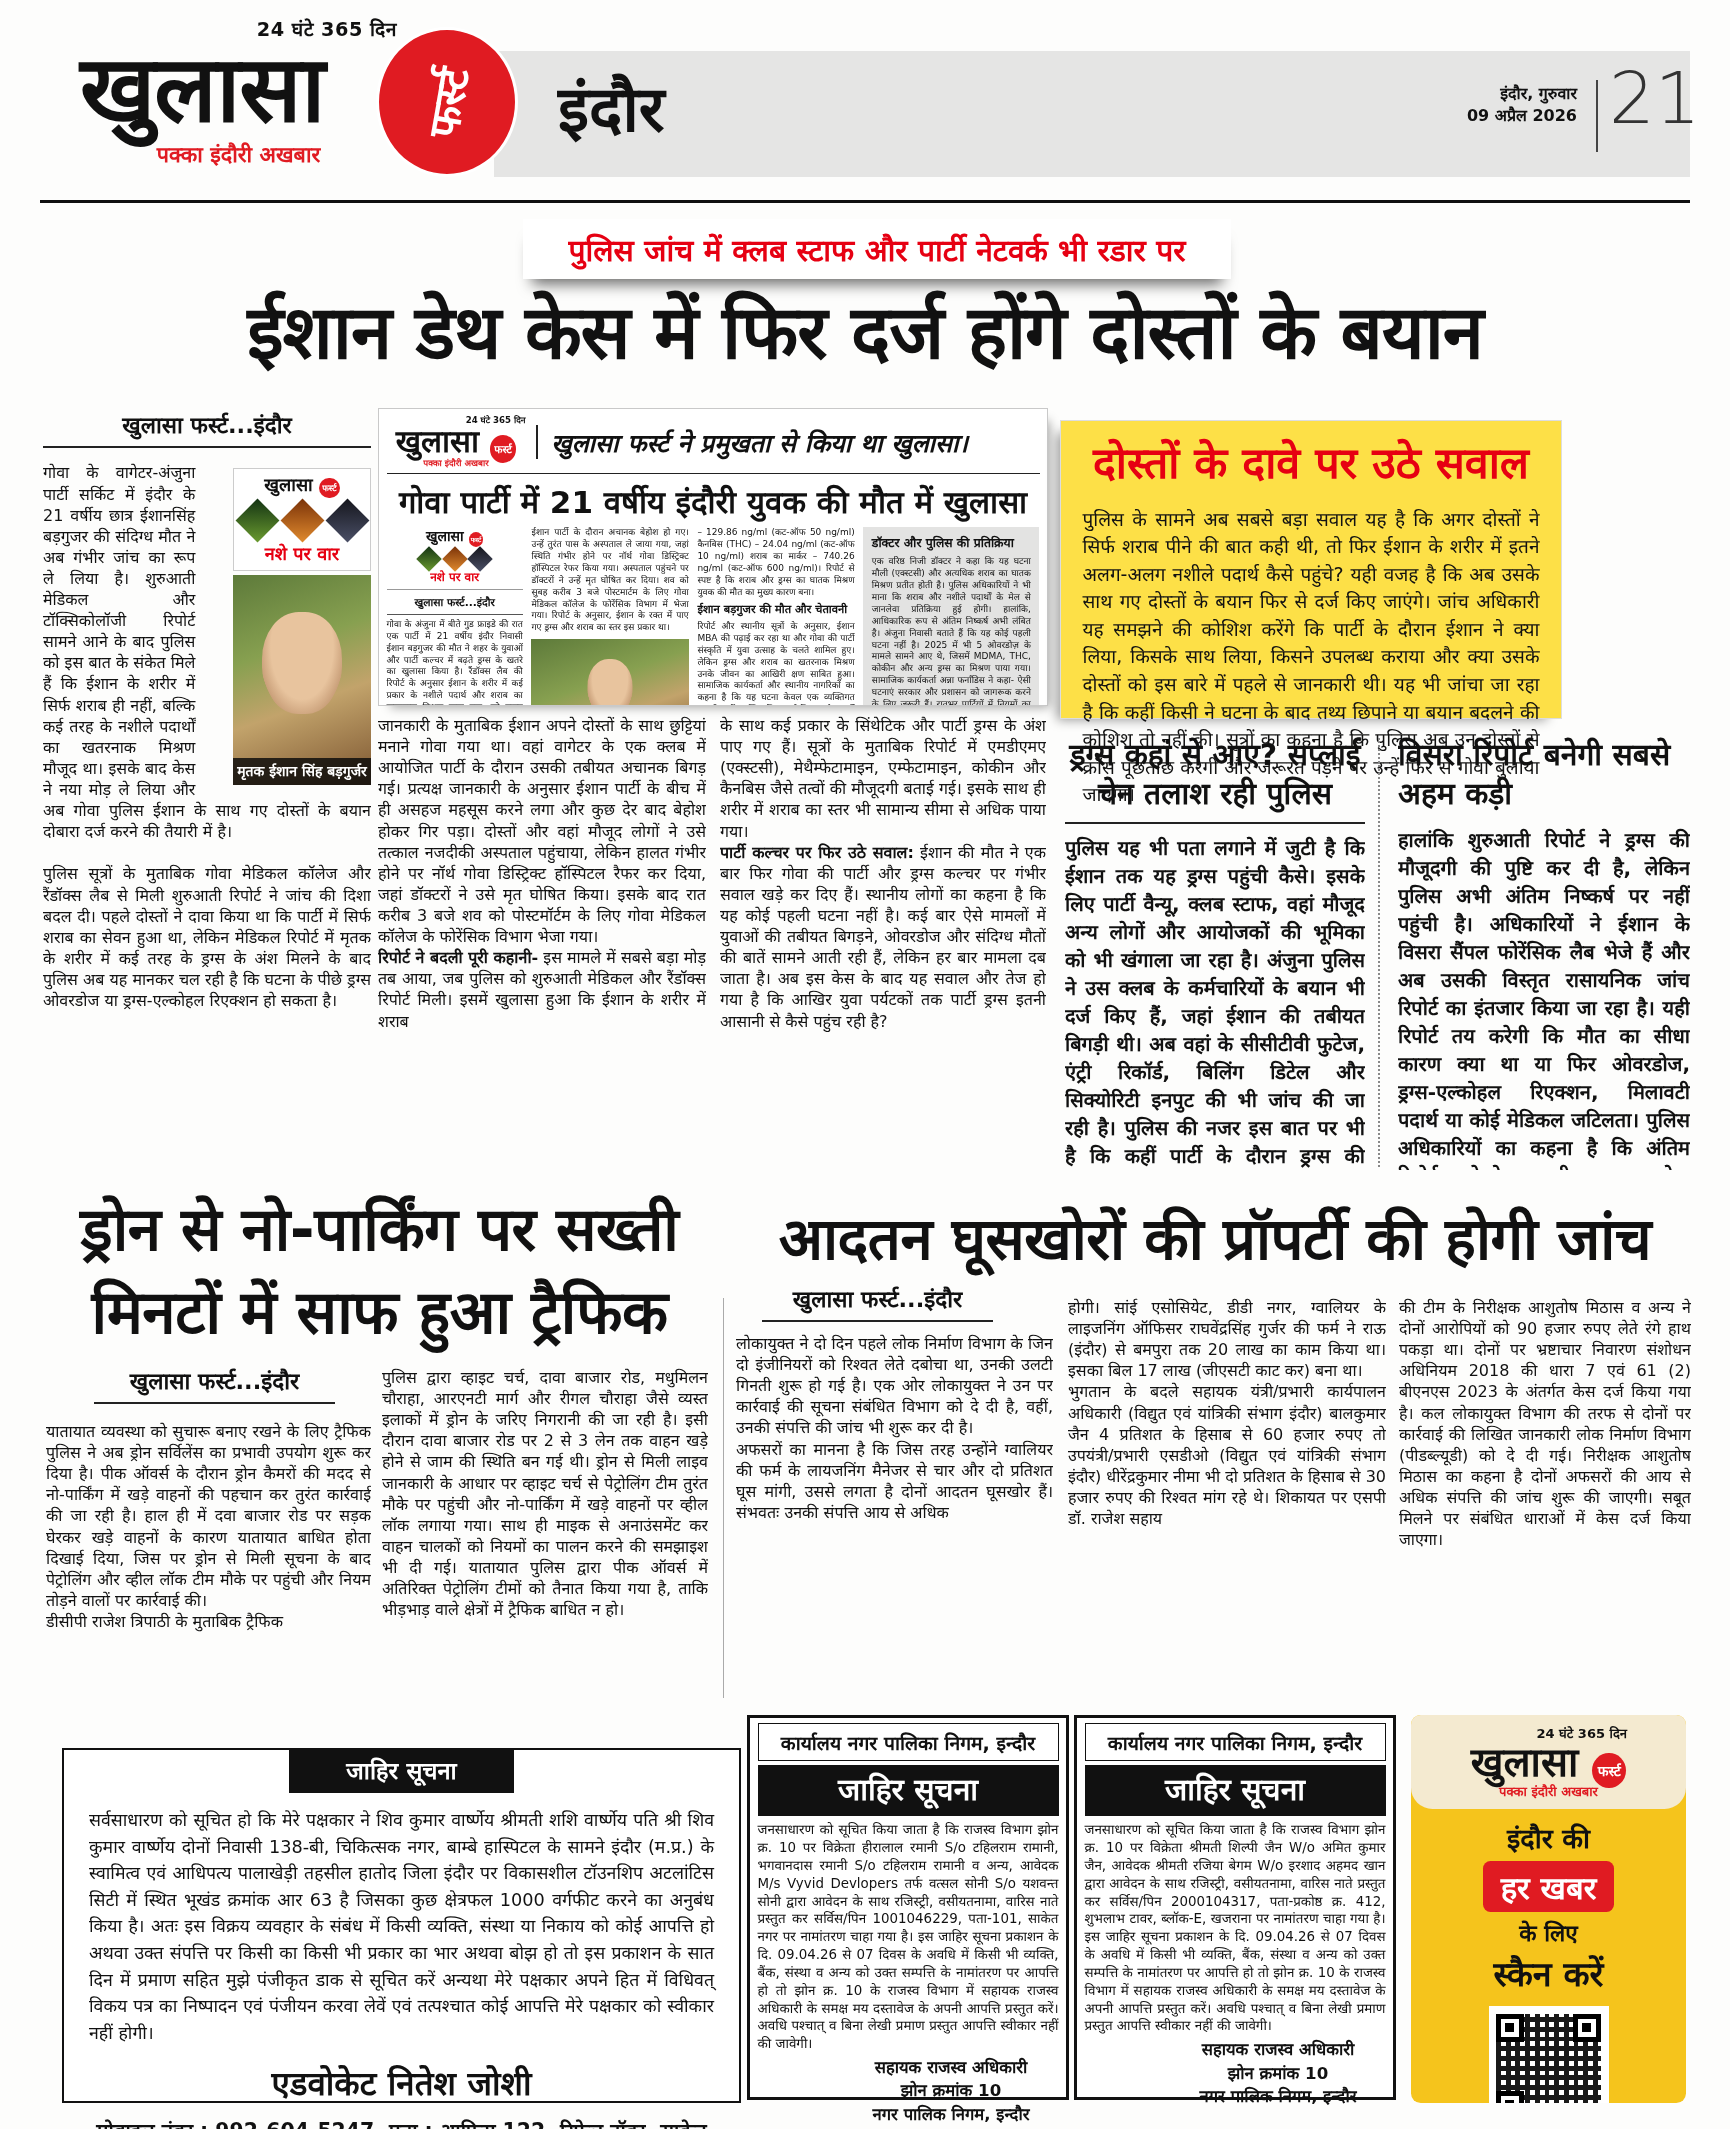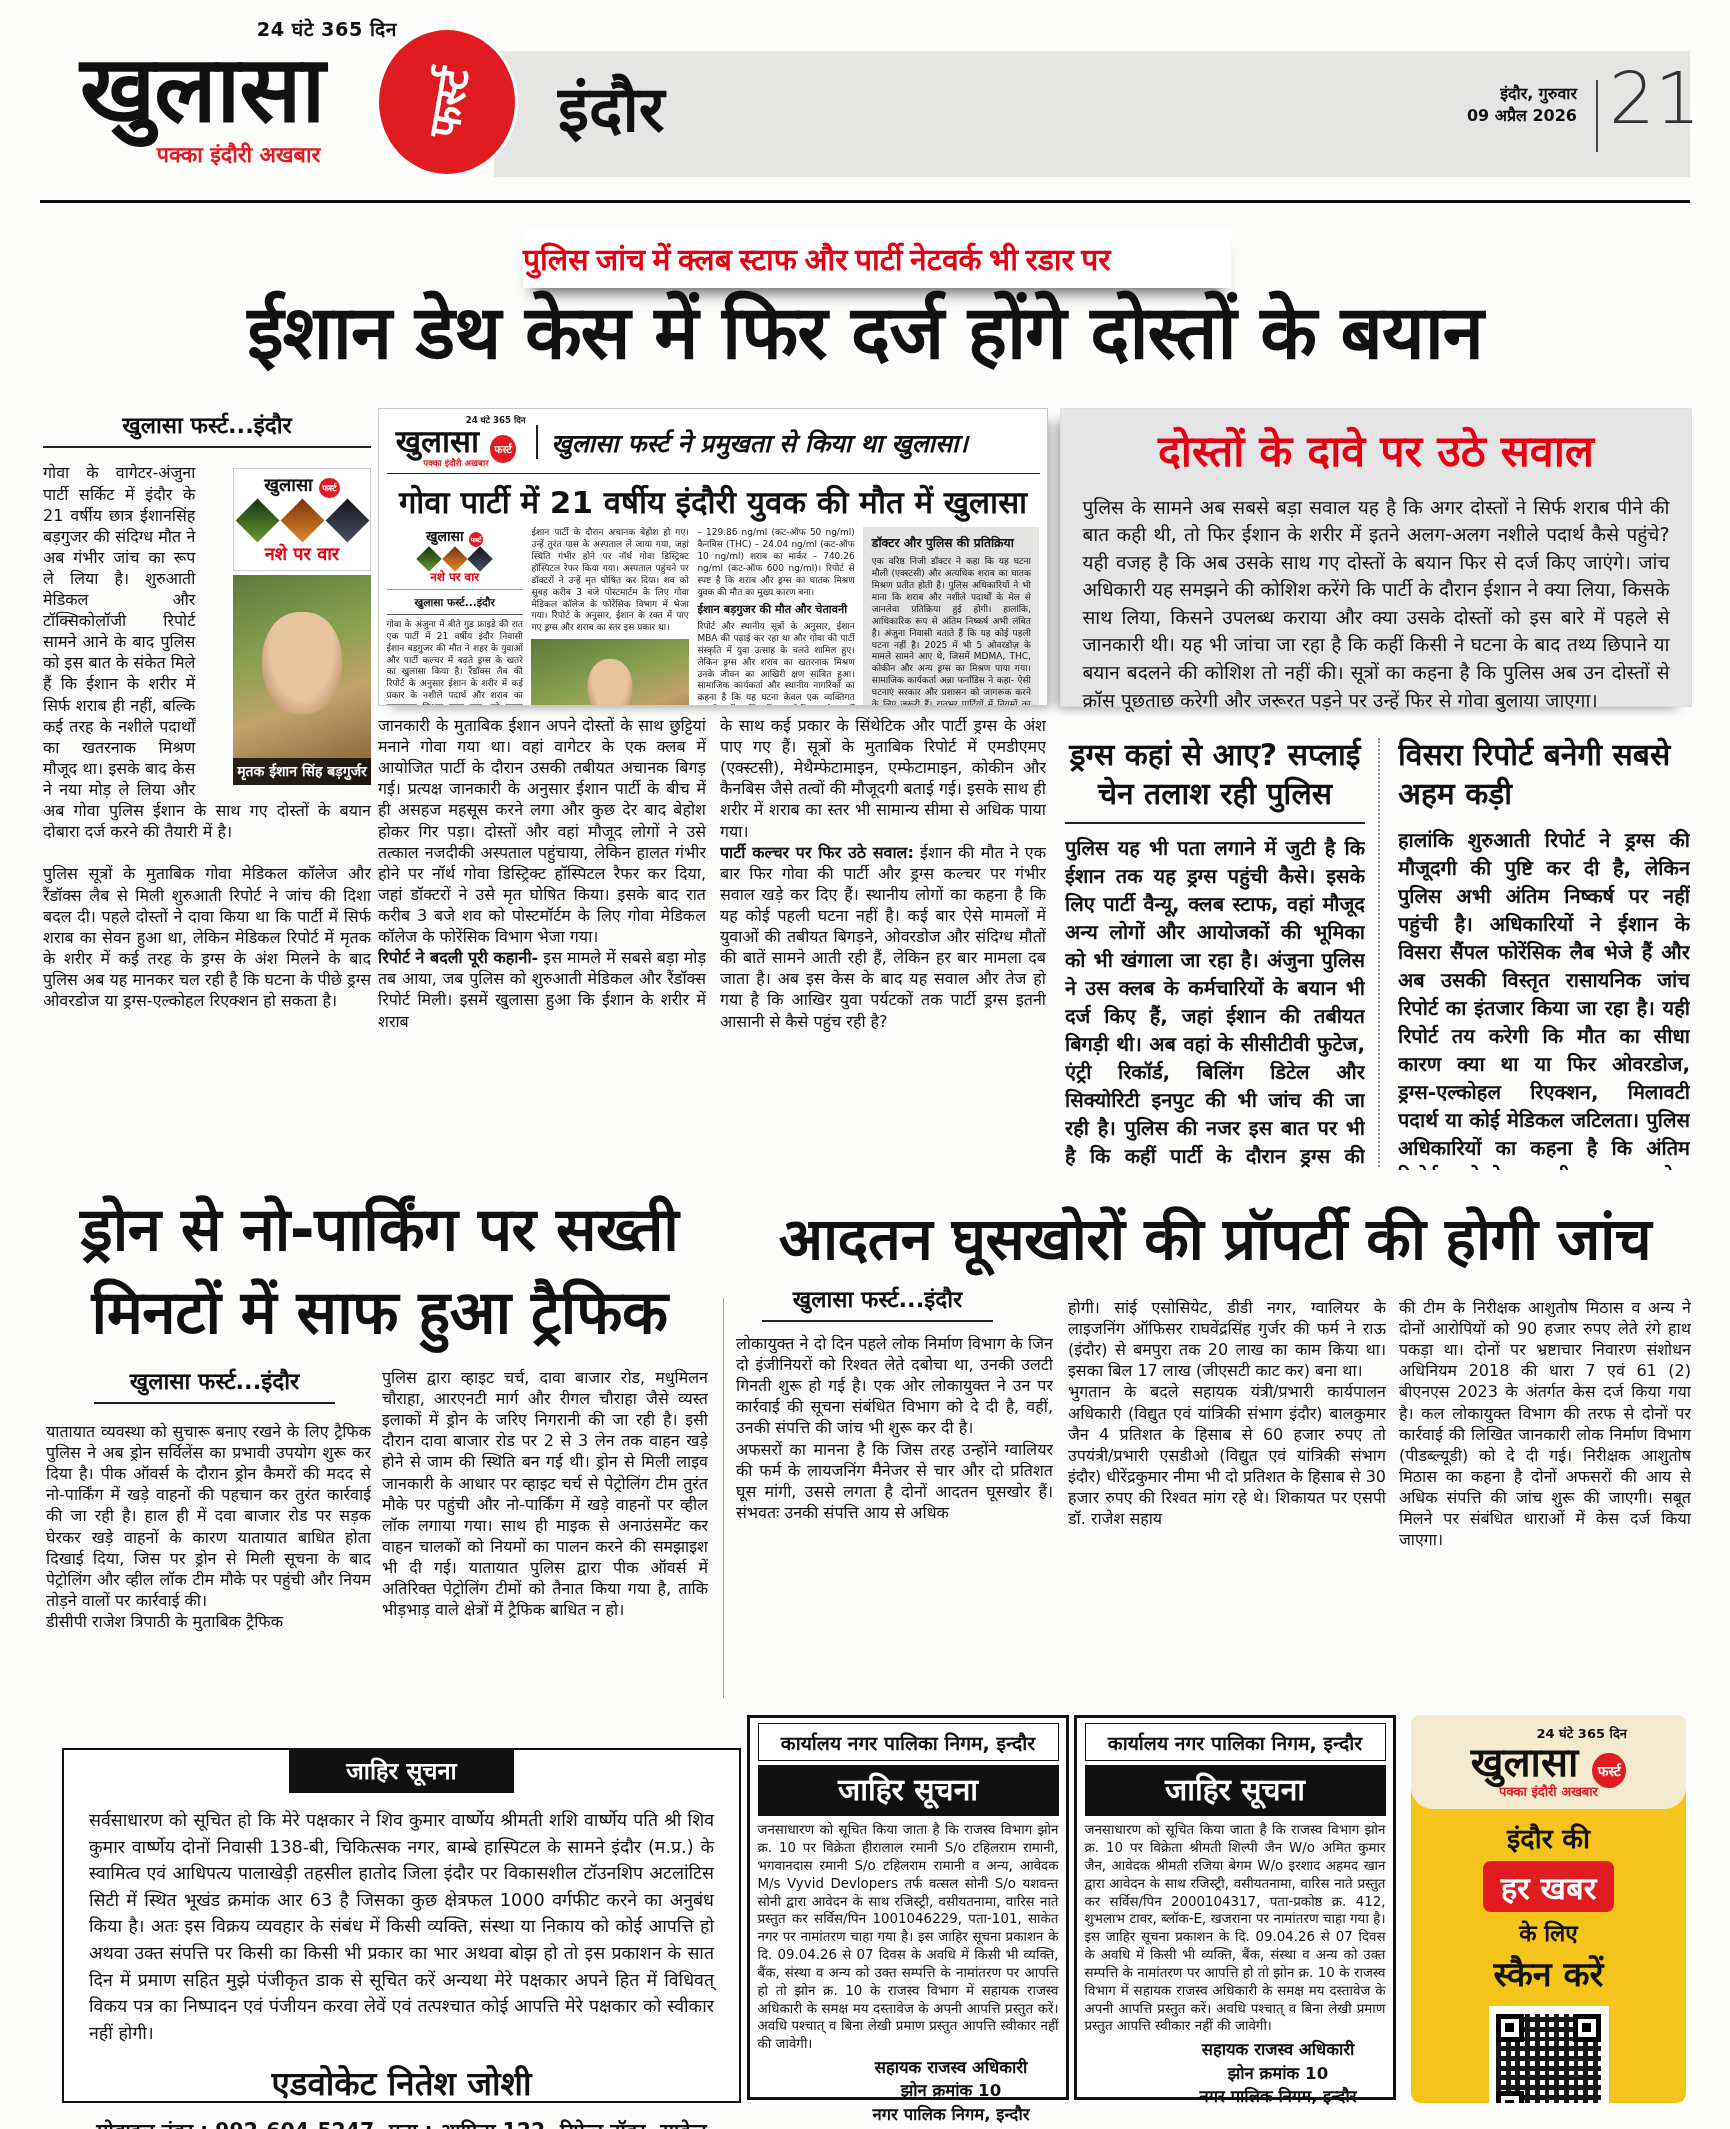--- a/index.html
+++ b/index.html
@@ -17,22 +17,22 @@
   .first-circle { left:376px; top:27px; width:142px; height:150px; background:#e01b22; border-radius:50%;
                   display:flex; align-items:center; justify-content:center; border:3.2px solid #fff; }
   .first-circle span { color:#fff; font-size:42px; font-weight:900; transform:rotate(-80deg); display:block; }
   .section-title { left:558px; top:64px; font-size:63px; font-weight:900; }
   .dateline { left:1416px; top:83px; width:161px; text-align:right; font-size:16px; font-weight:bold; line-height:1.35; }
   .date-divider { left:1596px; top:80px; width:2.1px; height:72px; background:#444; }
   .page-num { left:1609px; top:56px; font-size:72px; font-weight:200; color:#333; }
   .header-rule { left:40px; top:200px; width:1650px; height:2.7px; background:#101010; }
 
   
-  .kicker { left:523px; top:228px; width:708px; height:60px; background:#fff; display:flex; align-items:center; justify-content:flex-start;
-            box-shadow:0 14px 14px -8.6px rgba(0,0,0,.6);font-family:Liberation Serif, serif; }
+  .kicker { left:523px; top:219px; width:708px; height:60px; background:#fff; display:flex; align-items:center; justify-content:center;
+            box-shadow:0 14px 14px -8.6px rgba(0,0,0,.6); }
   .kicker span { color:#e60012; font-size:30px; font-weight:900; }
   .headline-main { left:48px; top:279px; width:1634px; text-align:center; font-size:74px; font-weight:900; letter-spacing:-1.1px; }
 
   
   .byline { text-align:center; font-size:22.5px; font-weight:900; padding-bottom:6.4px; border-bottom:2.1px solid #222; }
   .bodytext { font-size:16px; line-height:1.32; text-align:justify; }
   .lead-in { font-weight:900; }
 
   
   .lead-col1 { left:43px; top:409px; width:328px; height:751px; overflow:hidden; }
@@ -78,21 +78,21 @@
   .clip-byline { font-size:10.7px; font-weight:900; text-align:center; border-bottom:1.1px solid #555; padding:2.1px 0 3.2px; margin-bottom:4.3px; }
   .clip-photo { position:relative; width:100%; height:110px; margin:4.3px 0;
                 background:linear-gradient(160deg,#5d7a3a,#87a050 40%,#c2a36b 65%,#7c5530); }
   .clip-photo .face { position:absolute; left:50%; top:45%; width:45px; height:58px; transform:translate(-50%,-50%);
                       background:radial-gradient(ellipse at 50% 35%, #e8c49e 0 55%, #caa07a 75%, transparent 76%); border-radius:46%; }
   .clip-subhead { font-size:11.3px; font-weight:900; margin:4.3px 0 3.2px; }
   .clip-graybox { background:#e3e3e2; padding:7.5px 8.6px; height:100%; }
   .clip-graybox .gb-title { font-size:12.3px; font-weight:900; margin-bottom:5.4px; }
 
   
-  .qbox { left:1060px; top:408px; width:632px; height:299px; background:#e5e5e5; border:0.5px solid #ddd;
+  .qbox { left:1060px; top:420px; width:502px; height:299px; background:#fde047; border:0.5px solid #ddd;
           box-shadow:-8.6px 7.5px 10.7px -5.4px rgba(0,0,0,.4); padding:10.7px 21.5px; }
   .qbox h2 { color:#e60012; font-size:43px; font-weight:900; text-align:center; margin-bottom:15px; }
   .qbox .bodytext { font-size:19px; line-height:1.45; }
 
   
   .mid-col2 { left:378px; top:715px; width:328px; height:461px; overflow:hidden; }
   .mid-col3 { left:720px; top:715px; width:326px; height:461px; overflow:hidden; }
 
   
   .supply { left:1065px; top:735px; width:300px; height:435px; overflow:hidden; }

